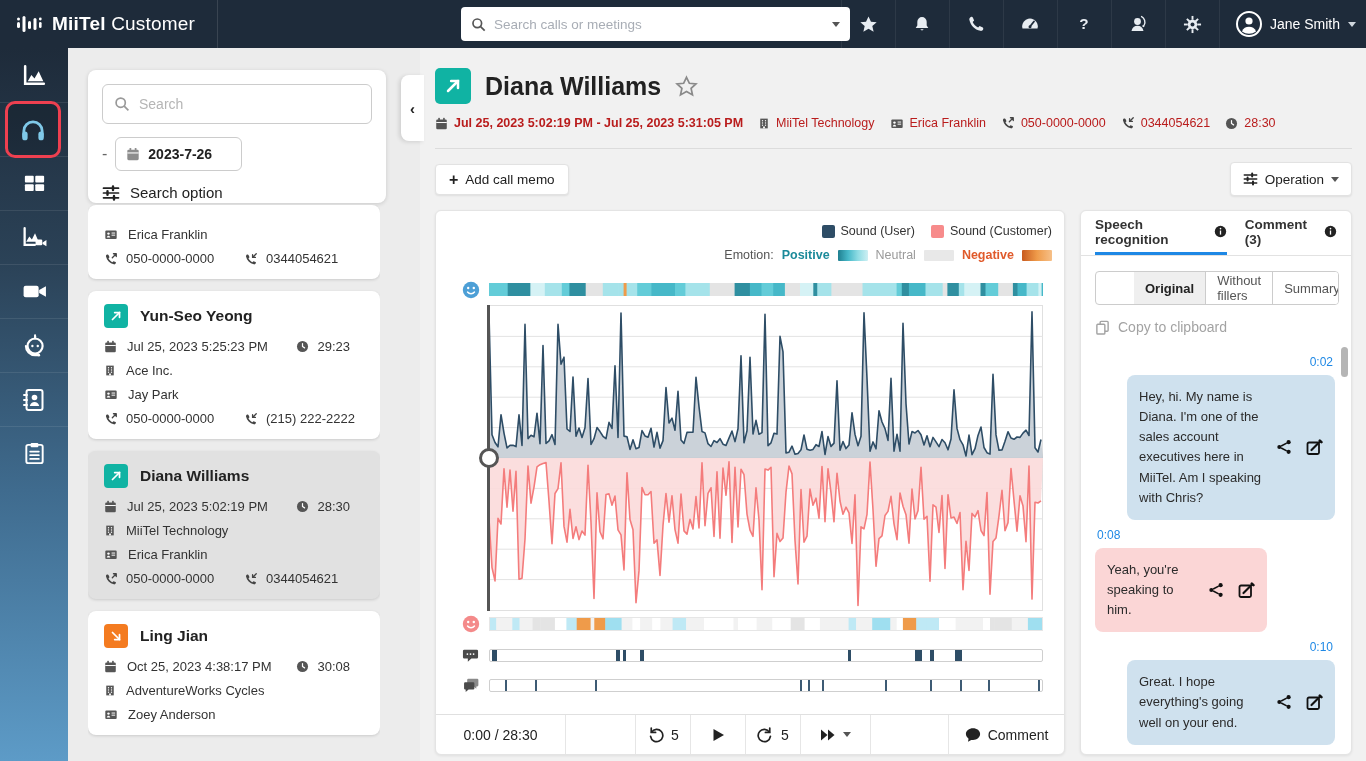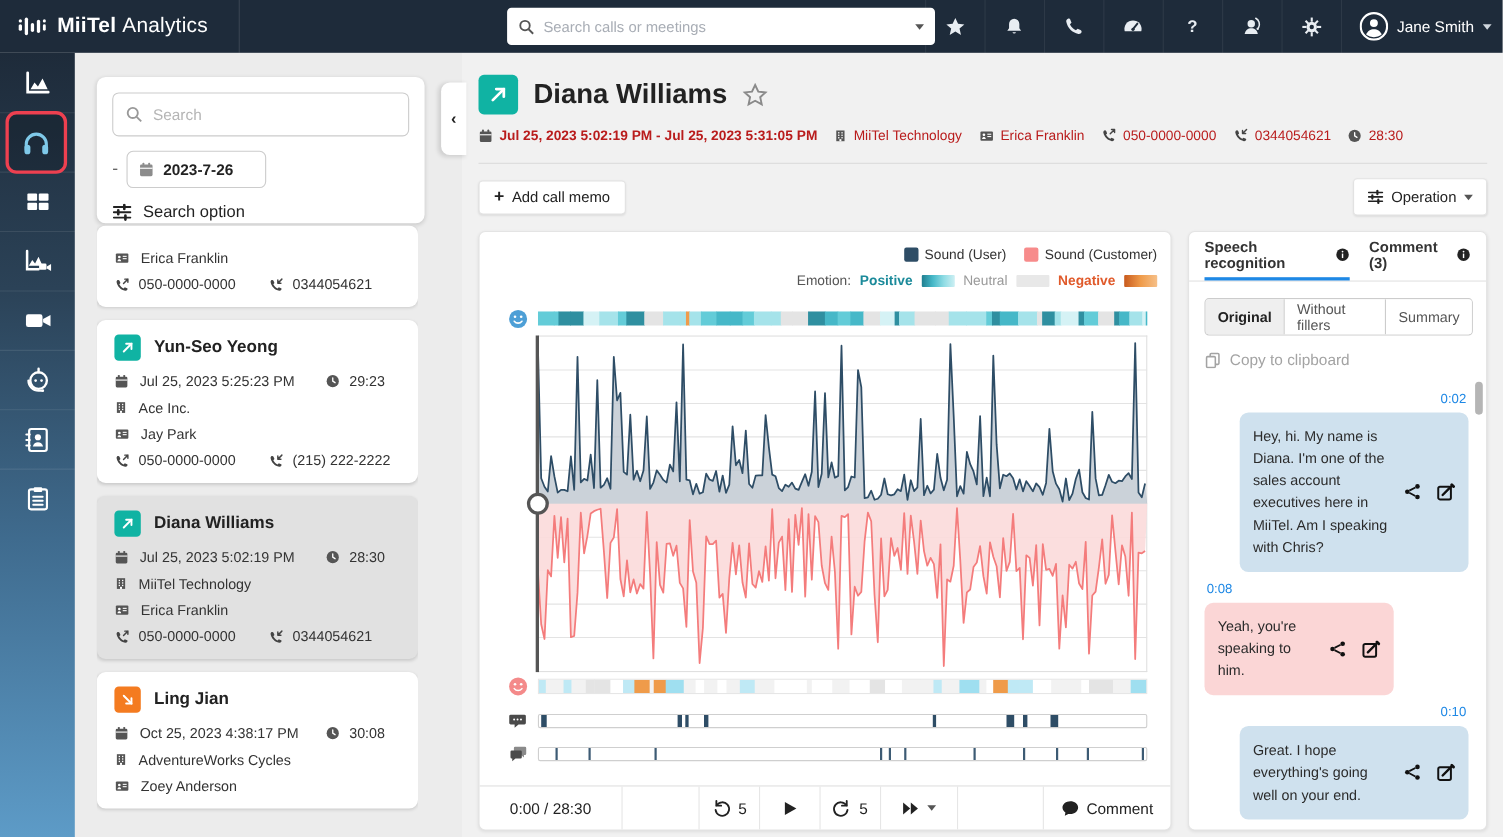--- a/index.html
+++ b/index.html
@@ -85,21 +85,21 @@
   .pcell { border-right:1px solid #e6e6e6; display:flex; align-items:center; justify-content:center; gap:7px; }
   .pcell:last-child { border-right:none; }
   .p-time { width:130px; } .p-sp1 { width:70px; } .p-rw,.p-play,.p-fw { width:55px; cursor:pointer; }
   .p-speed { width:70px; cursor:pointer; } .p-sp2 { flex:1; } .p-comment { width:115px; cursor:pointer; }
 
   
   .trans-card { position:absolute; left:660px; top:162px; width:272px; height:545px; background:#fff; border:1px solid #e4e4e4; border-radius:6px; box-shadow:0 1px 3px rgba(0,0,0,.08); }
   .tabs { display:flex; align-items:stretch; height:45px; border-bottom:1px solid #e2e2e2; padding:0 14px; gap:18px; }
   .tab { display:flex; align-items:center; gap:5px; font-size:13.5px; color:#333; cursor:pointer; border-bottom:3px solid transparent;font-weight:bold; }
   .tab.active { font-weight:700; border-bottom-color:#1e88e5; }
-  .seg { position:absolute; left:14px; top:60px; width:244px; height:34px; border:1px solid #ccc; border-radius:4px; display:flex; overflow:hidden; }
+  .seg { position:absolute; left:14px; top:60px; width:244px; height:34px; border:1px solid #ccc; border-radius:4px; display:flex; overflow:hidden;padding-left:38px; }
   .seg-btn { display:flex; align-items:center; justify-content:center; font-size:13px; color:#555; border-right:1px solid #ccc; cursor:pointer; background:#fff; padding:0 11px; }
   .seg-btn:last-child { border-right:none; }
   .seg-btn.active { background:#efefef; color:#222; font-weight:700; }
   .copy-row { position:absolute; left:14px; top:108px; display:flex; align-items:center; gap:8px; font-size:14px; color:#a3a3a3; cursor:pointer; }
   .msgs { position:absolute; left:0; top:132px; bottom:4px; width:100%; overflow:hidden; padding:4px 16px 0 14px; }
   .msg-time { font-size:12px; color:#1e88e5; margin:8px 2px 6px; }
   .msg-time.right { text-align:right; }
   .bubble { border-radius:8px; padding:12px 12px; display:flex; align-items:center; gap:8px; }
   .bubble.blue { background:#cfe1ee; margin-left:auto; }
   .bubble.pink { background:#fbd6d6; }
@@ -116,21 +116,21 @@
       <svg width="26" height="24" viewBox="0 0 26 24" fill="#fff">
         <rect x="1" y="10" width="3" height="6" rx="1.5"></rect>
           <circle cx="2.5" cy="7" r="1.5"></circle>
         <rect x="6.5" y="4" width="3" height="16" rx="1.5"></rect>
         <rect x="12" y="9" width="3" height="8" rx="1.5"></rect>
         <rect x="17.5" y="6" width="3" height="12" rx="1.5"></rect>
         <rect x="23" y="10" width="2.6" height="6" rx="1.3"></rect>
           <circle cx="24.3" cy="7" r="1.4"></circle>
       </svg>
     </span>
-    <span class="brand-text"><b>MiiTel</b>&nbsp;<span>Analytics</span></span>
+    <span class="brand-text"><b>MiiTel</b>&nbsp;<span>Customer</span></span>
   </div>
   <div class="nav-search">
     <span>
       <svg width="15" height="15" viewBox="0 0 16 16" fill="none" stroke="#555" stroke-width="1.8">
           <circle cx="6.7" cy="6.7" r="4.6"></circle>
           <path d="M10.2 10.2 L14.6 14.6"></path>
         </svg>
     </span>
     <input placeholder="Search calls or meetings" style="">
     <span class="caret dark"></span>

